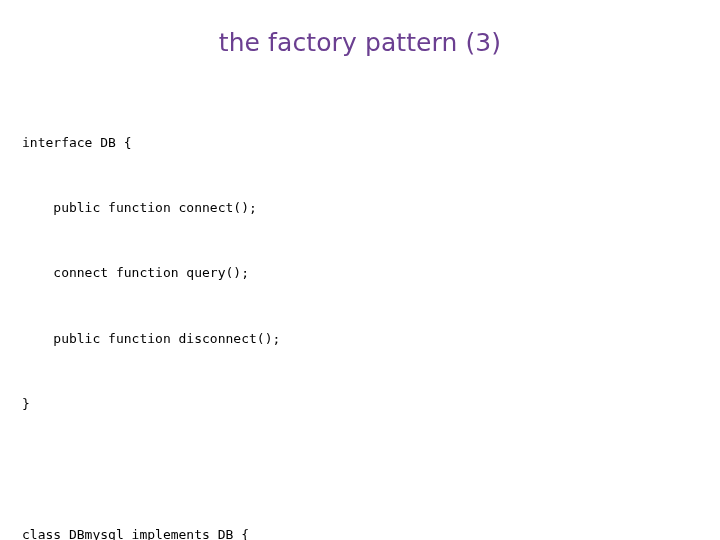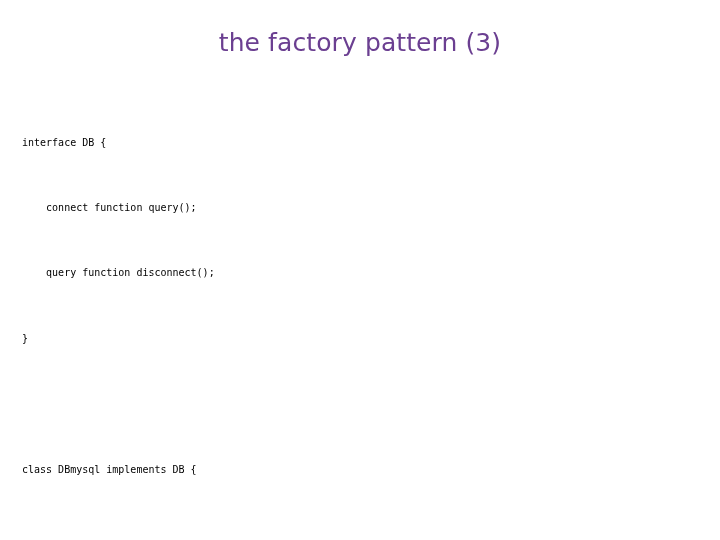--- a/index.html
+++ b/index.html
@@ -43,43 +43,44 @@
   .code-block {
     font-family: "DejaVu Sans Mono", "Liberation Mono", monospace;
     font-size: 14.6px;
     line-height: 21.8px;
     color: #000000;
     white-space: pre;
     letter-spacing: 0px;
   }
   .code-line {
     font-family: "DejaVu Sans Mono", "Liberation Mono", monospace;
-    font-size: 10px;
+    font-size: 13px;
     line-height: 21.8px;
     color: #000000;
     white-space: pre;
     height: 21.8px;
   }
   .code-gap {
     height: 21.8px;
   }
 </style>
 </head>
 <body>
 
 <div class="slide">
 
   <div class="slide-title">the factory pattern (3)</div>
 
   <div class="code-body">
 
     <div class="code-block">
       <div class="code-line">interface DB {</div>
+      <div class="code-line">    public function connect();</div>
       <div class="code-line">    connect function query();</div>
-      <div class="code-line">    query function disconnect();</div>
+      <div class="code-line">    public function disconnect();</div>
       <div class="code-line">}</div>
     </div>
 
     <div class="code-gap"></div>
 
     <div class="code-block">
       <div class="code-line">class DBmysql implements DB {</div>
       
       
       

